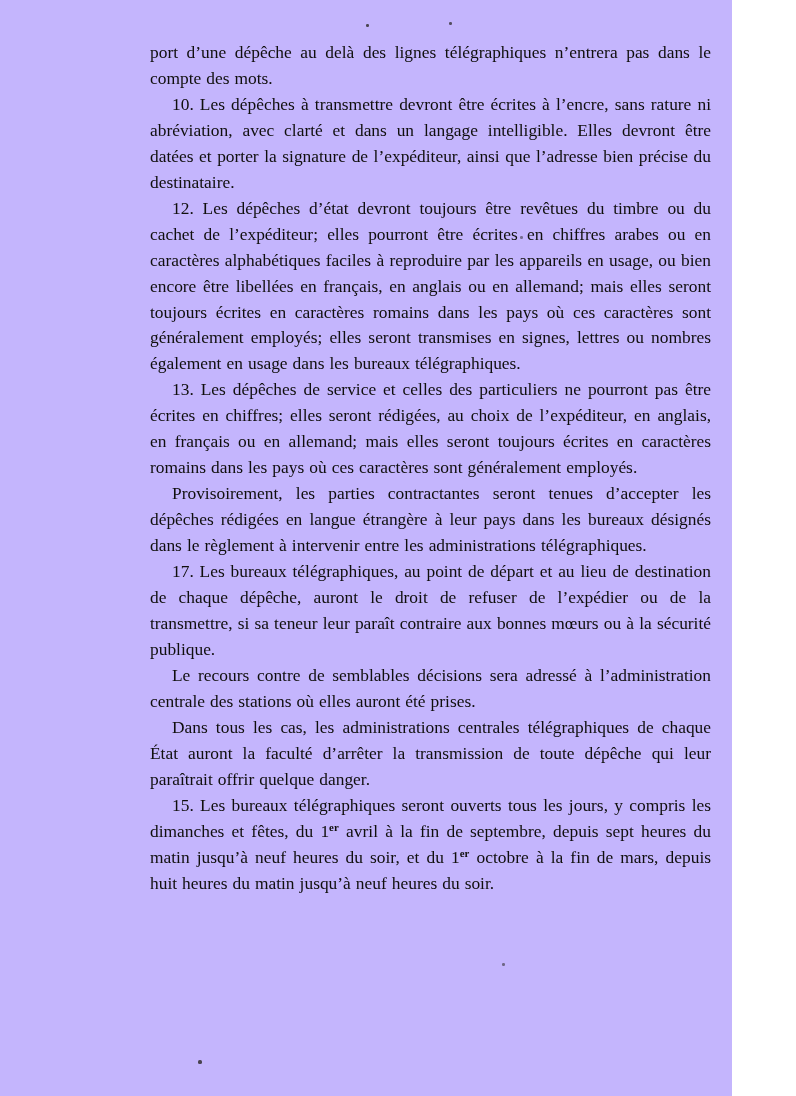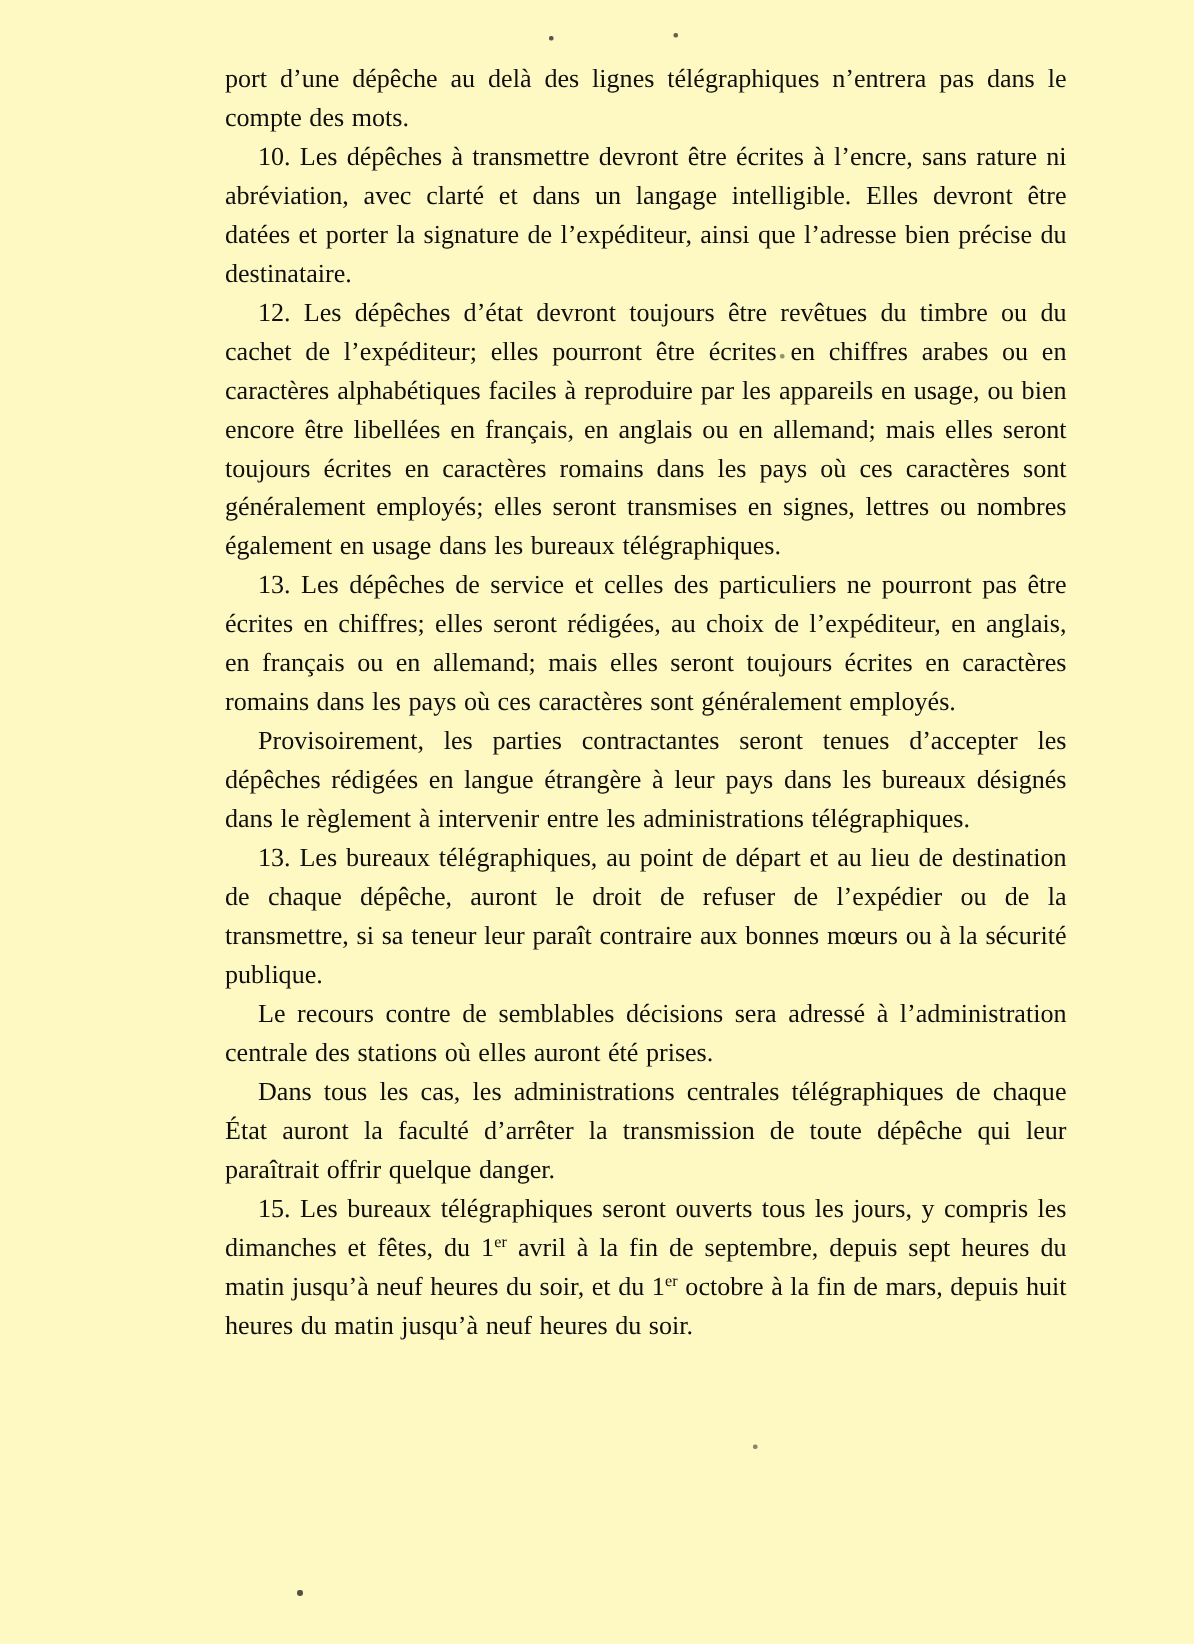--- a/index.html
+++ b/index.html
@@ -3,23 +3,23 @@
 <meta charset="utf-8">
 <style>
   html, body {
     margin: 0;
     padding: 0;
     background: #ffffff;
   }
 
   .page {
     position: relative;
-    width: 796px;
+    width: 732px;
     height: 1096px;
-    background: #fef9c3;
+    background: #c4b5fd;
     overflow: hidden;
     font-family: "Liberation Serif", "DejaVu Serif", serif;
   }
 
   
   .textblock {
     position: absolute;
     left: 150px;
     top: 40px;
     width: 561px;
@@ -59,21 +59,21 @@
     letter-spacing: 0.015em;
     word-spacing: 0.12em;
     color: #0a0908;
   }
 
   sup.ord {
     font-size: 0.62em;
     vertical-align: 0.52em;
     line-height: 0;
     letter-spacing: 0.01em;
-    font-weight: 400;
+    font-weight: 700;
   }
 
   
   .speck {
     position: absolute;
     background: #2a2724;
     border-radius: 40%;
     pointer-events: none;
   }
   .speck.s1 { left: 366px; top: 24px;  width: 3px;  height: 3px; opacity: .78; }
@@ -99,21 +99,21 @@
 
     <p class="para indent">10. Les dépêches à transmettre devront être écrites à l’encre, sans rature ni abréviation, avec clarté et dans un langage intelligible. Elles devront être datées et porter la signature de l’expéditeur, ainsi que l’adresse bien précise du destinataire.</p>
 
     <p class="para indent">12. Les dépêches d’état devront toujours être revêtues du timbre ou du cachet de l’expéditeur; elles pourront être écrites en chiffres arabes ou en caractères alphabétiques faciles à reproduire par les appareils en usage, ou bien encore être libellées en français, en anglais ou en allemand; mais elles seront toujours écrites en caractères romains dans les pays où ces caractères sont généralement employés; elles seront transmises en signes, lettres ou nombres également en usage dans les bureaux télégraphiques.</p>
 
 
     <p class="para indent">13. Les dépêches de service et celles des particuliers ne pourront pas être écrites en chiffres; elles seront rédigées, au choix de l’expéditeur, en anglais, en français ou en allemand; mais elles seront toujours écrites en caractères romains dans les pays où ces caractères sont généralement employés.</p>
 
     <p class="para indent">Provisoirement, les parties contractantes seront tenues d’accepter les dépêches rédigées en langue étrangère à leur pays dans les bureaux désignés dans le règlement à intervenir entre les administrations télégraphiques.</p>
 
-    <p class="para indent">13. Les bureaux télégraphiques, au point de départ et au lieu de destination de chaque dépêche, auront le droit de refuser de l’expédier ou de la transmettre, si sa teneur leur paraît contraire aux bonnes mœurs ou à la sécurité publique.</p>
+    <p class="para indent">17. Les bureaux télégraphiques, au point de départ et au lieu de destination de chaque dépêche, auront le droit de refuser de l’expédier ou de la transmettre, si sa teneur leur paraît contraire aux bonnes mœurs ou à la sécurité publique.</p>
 
     <p class="para indent">Le recours contre de semblables décisions sera adressé à l’administration centrale des stations où elles auront été prises.</p>
 
     <p class="para indent">Dans tous les cas, les administrations centrales télégraphiques de chaque État auront la faculté d’arrêter la transmission de toute dépêche qui leur paraîtrait offrir quelque danger.</p>
 
     <p class="para indent"><span>15. Les bureaux télégraphiques seront ouverts tous les jours, y compris les dimanches et fêtes, du </span><span><span>1</span><sup class="ord">er</sup></span><span> avril à la fin de septembre, depuis sept heures du matin jusqu’à neuf heures du soir, et du </span><span><span>1</span><sup class="ord">er</sup></span><span> octobre à la fin de mars, depuis huit heures du matin jusqu’à neuf heures du soir.</span></p>
 
 
   </div>
 </div>

